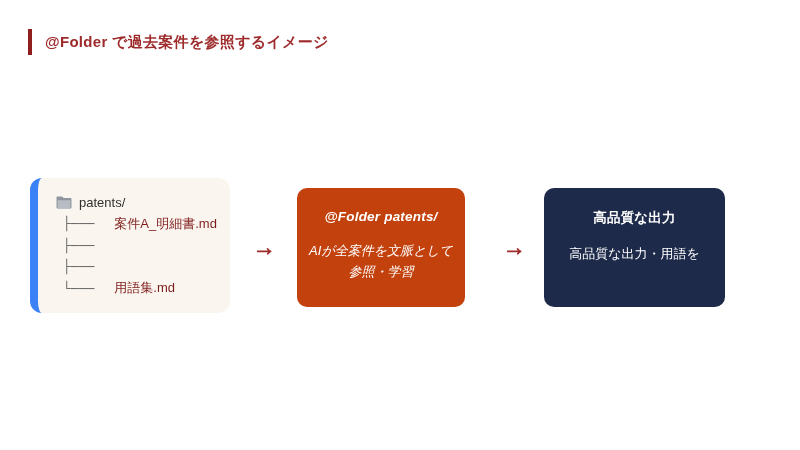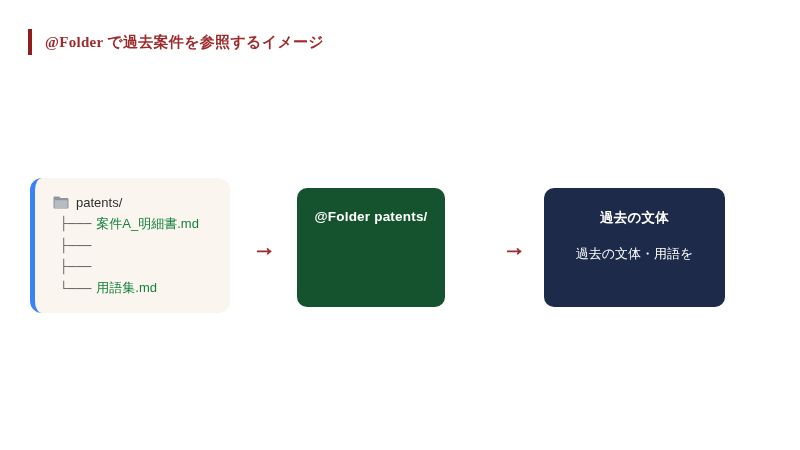--- a/index.html
+++ b/index.html
@@ -7,50 +7,50 @@
     width: 800px; height: 450px;
     background: #ffffff;
     position: relative;
     overflow: hidden;
     font-family: "Liberation Sans", "DejaVu Sans", sans-serif;
   }
 
   
   .title-wrap { position: absolute; left: 28px; top: 29px; display: flex; align-items: center; }
   .title-accent { width: 4px; height: 26px; background: #8f1f1f; margin-right: 13px; flex: 0 0 auto; }
-  .page-title { margin: 0; font-size: 15px; font-weight: bold; color: #9e2b2b; letter-spacing: 0.3px; font-family: Liberation Serif, serif; }
+  .page-title { margin: 0; font-size: 15px; font-weight: bold; color: #9e2b2b; letter-spacing: 0.3px; }
 
   
   .folder-box {
     position: absolute; left: 30px; top: 178px;
     width: 200px; height: 135px; box-sizing: border-box;
     background: #faf6ef;
-    border-left: 5px solid #3b82f6;
+    border-left: 8px solid #3b82f6;
     border-radius: 12px;
     padding: 13px 0 0 18px;
     color: #3f3f3f; font-size: 13px;
   }
   .folder-row { display: flex; align-items: center; gap: 7px; height: 22px; }
   .folder-label { color: #2f2f2f; }
   .tree-row { display: flex; align-items: center; height: 21.5px; white-space: nowrap; }
   .tree-prefix {
     font-family: "DejaVu Sans Mono", monospace;
     font-size: 13px; color: #6d6d6d;
     margin-left: 7px; margin-right: 5px;
   }
-  .file-name { color: #15803d; }
+  .file-name { color: #7f1d1d; margin-left: 15px; }
 
   
   .card {
     position: absolute; top: 188px; height: 119px; box-sizing: border-box;
     border-radius: 10px; color: #ffffff; text-align: center; padding-top: 21px;
   }
   .card-heading { font-size: 13.5px; font-weight: bold; letter-spacing: 0.2px; }
   .card-body { margin-top: 16px; font-size: 13px; line-height: 21px; }
-  .process-box { left: 297px; width: 148px; background: #14532d; }
+  .process-box { left: 297px; width: 168px; background: #c2410c; font-style: italic; }
   .output-box  { left: 544px; width: 181px; background: #1e2a4a; }
 
   
   .flow-arrow {
     position: absolute; top: 232px; width: 30px; height: 30px;
     line-height: 30px; text-align: center;
     color: #9e2b2b; font-size: 23px; font-weight: bold;
     -webkit-text-stroke: 0.8px #9e2b2b;
   }
   .arrow-1 { left: 249px; }
@@ -87,22 +87,26 @@
   <div class="tree-row">
     <span class="tree-prefix">└───</span>
     <span class="file-name">用語集.md</span>
   </div>
 </div>
 
 <div class="flow-arrow arrow-1">→</div>
 
 <div class="card process-box">
   <div class="card-heading">@Folder patents/</div>
+  <div class="card-body">
+    <div>AIが全案件を文脈として</div>
+    <div>参照・学習</div>
+  </div>
 </div>
 
 <div class="flow-arrow arrow-2">→</div>
 
 <div class="card output-box">
-  <div class="card-heading">過去の文体</div>
+  <div class="card-heading">高品質な出力</div>
   <div class="card-body">
-    <div>過去の文体・用語を</div>
+    <div>高品質な出力・用語を</div>
   </div>
 </div>
 
 </body></html>

